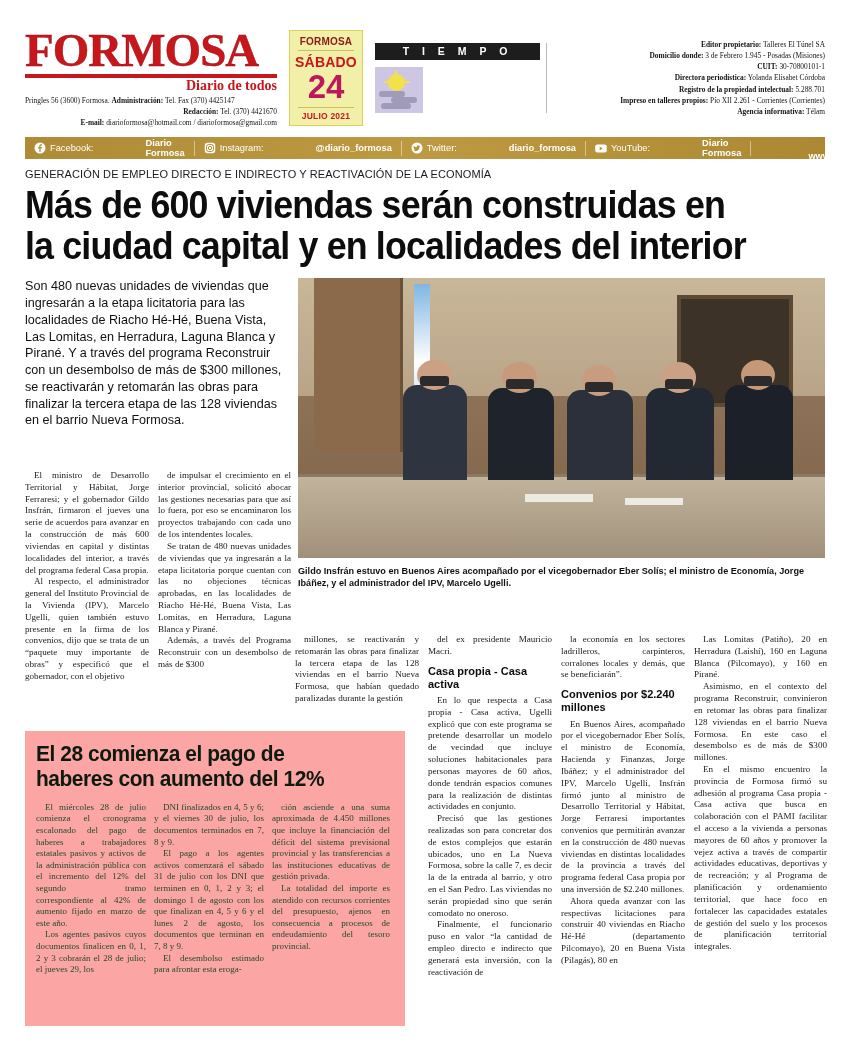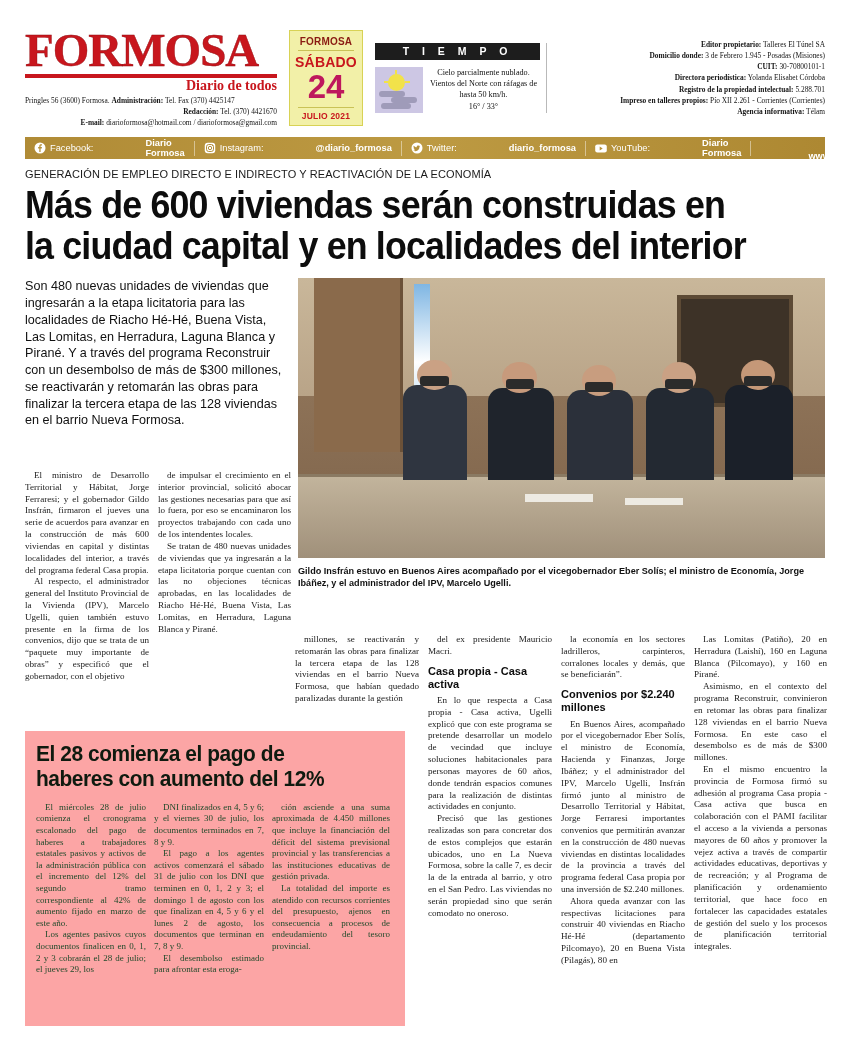--- a/index.html
+++ b/index.html
@@ -197,24 +197,20 @@
       <div class="wx-title">T I E M P O</div>
       <div class="wx-body">
         <div class="wx-icon">
           <div class="sun"></div>
           <div class="ray" style="left:9px;  top:14px; width:5px; height:2px;"></div>
           <div class="ray" style="left:30px; top:14px; width:5px; height:2px;"></div>
           <div class="ray" style="left:20px; top:3px;  width:2px; height:5px;"></div>
           <div class="cloud" style="left:4px;  top:24px; width:26px;"></div>
           <div class="cloud" style="left:16px; top:30px; width:26px;"></div>
           <div class="cloud" style="left:6px;  top:36px; width:30px;"></div>
-        </div>
-        <div class="wx-text">
-          <span>Cielo parcialmente nublado. Vientos del Norte con ráfagas de hasta 50 km/h.</span>
-          <div class="wx-temp">16° / 33°</div>
         </div>
       </div>
     </div>
 
     <div class="mh-legal">
       <div><b>Editor propietario:</b><span> Talleres El Túnel SA</span></div>
       <div><b>Domicilio donde:</b><span> 3 de Febrero 1.945 - Posadas (Misiones)</span></div>
       <div><b>CUIT:</b><span> 30-70800101-1</span></div>
       <div><b>Directora periodística:</b><span> Yolanda Elisabet Córdoba</span></div>
       <div><b>Registro de la propiedad intelectual:</b><span> 5.288.701</span></div>
@@ -322,32 +318,34 @@
   </div>
 
   <div class="col-upper" style="position:absolute; left:25px; top:463px; width:280px;">
     <div class="col">
       <p>El ministro de Desarrollo Territorial y Hábitat, Jorge Ferraresi; y el gobernador Gildo Insfrán, firmaron el jueves una serie de acuerdos para avanzar en la construcción de más 600 viviendas en capital y distintas localidades del interior, a través del programa federal Casa propia.</p>
       <p>Al respecto, el administrador general del Instituto Provincial de la Vivienda (IPV), Marcelo Ugelli, quien también estuvo presente en la firma de los convenios, dijo que se trata de un “paquete muy importante de obras” y especificó que el gobernador, con el objetivo</p>
     </div>
     <div class="col">
       <p>de impulsar el crecimiento en el interior provincial, solicitó abocar las gestiones necesarias para que así lo fuera, por eso se encaminaron los proyectos trabajando con cada uno de los intendentes locales.</p>
       <p>Se tratan de 480 nuevas unidades de viviendas que ya ingresarán a la etapa licitatoria porque cuentan con las no objeciones técnicas aprobadas, en las localidades de Riacho Hé-Hé, Buena Vista, Las Lomitas, en Herradura, Laguna Blanca y Pirané.</p>
+      <p>Además, a través del Programa Reconstruir con un desembolso de más de $300</p>
     </div>
   </div>
 
   <div class="cols" style="position:absolute; left:295px; top:628px; width:530px;">
     <div class="col">
       <p>millones, se reactivarán y retomarán las obras para finalizar la tercera etapa de las 128 viviendas en el barrio Nueva Formosa, que habían quedado paralizadas durante la gestión</p>
     </div>
     <div class="col">
       <p>del ex presidente Mauricio Macri.</p>
       <div class="subhead">Casa propia - Casa activa</div>
       <p>En lo que respecta a Casa propia - Casa activa, Ugelli explicó que con este programa se pretende desarrollar un modelo de vecindad que incluye soluciones habitacionales para personas mayores de 60 años, donde tendrán espacios comunes para la realización de distintas actividades en conjunto.</p>
       <p>Precisó que las gestiones realizadas son para concretar dos de estos complejos que estarán ubicados, uno en La Nueva Formosa, sobre la calle 7, es decir la de la entrada al barrio, y otro en el San Pedro. Las viviendas no serán propiedad sino que serán comodato no oneroso.</p>
+      <p>Finalmente, el funcionario puso en valor “la cantidad de empleo directo e indirecto que generará esta inversión, con la reactivación de</p>
     </div>
     <div class="col">
       <p>la economía en los sectores ladrilleros, carpinteros, corralones locales y demás, que se beneficiarán”.</p>
       <div class="subhead">Convenios por $2.240 millones</div>
       <p>En Buenos Aires, acompañado por el vicegobernador Eber Solís, el ministro de Economía, Hacienda y Finanzas, Jorge Ibáñez; y el administrador del IPV, Marcelo Ugelli, Insfrán firmó junto al ministro de Desarrollo Territorial y Hábitat, Jorge Ferraresi importantes convenios que permitirán avanzar en la construcción de 480 nuevas viviendas en distintas localidades de la provincia a través del programa federal Casa propia por una inversión de $2.240 millones.</p>
       <p>Ahora queda avanzar con las respectivas licitaciones para construir 40 viviendas en Riacho Hé-Hé (departamento Pilcomayo), 20 en Buena Vista (Pilagás), 80 en</p>
     </div>
     <div class="col">
       <p>Las Lomitas (Patiño), 20 en Herradura (Laishí), 160 en Laguna Blanca (Pilcomayo), y 160 en Pirané.</p>
       <p>Asimismo, en el contexto del programa Reconstruir, convinieron en retomar las obras para finalizar 128 viviendas en el barrio Nueva Formosa. En este caso el desembolso es de más de $300 millones.</p>

